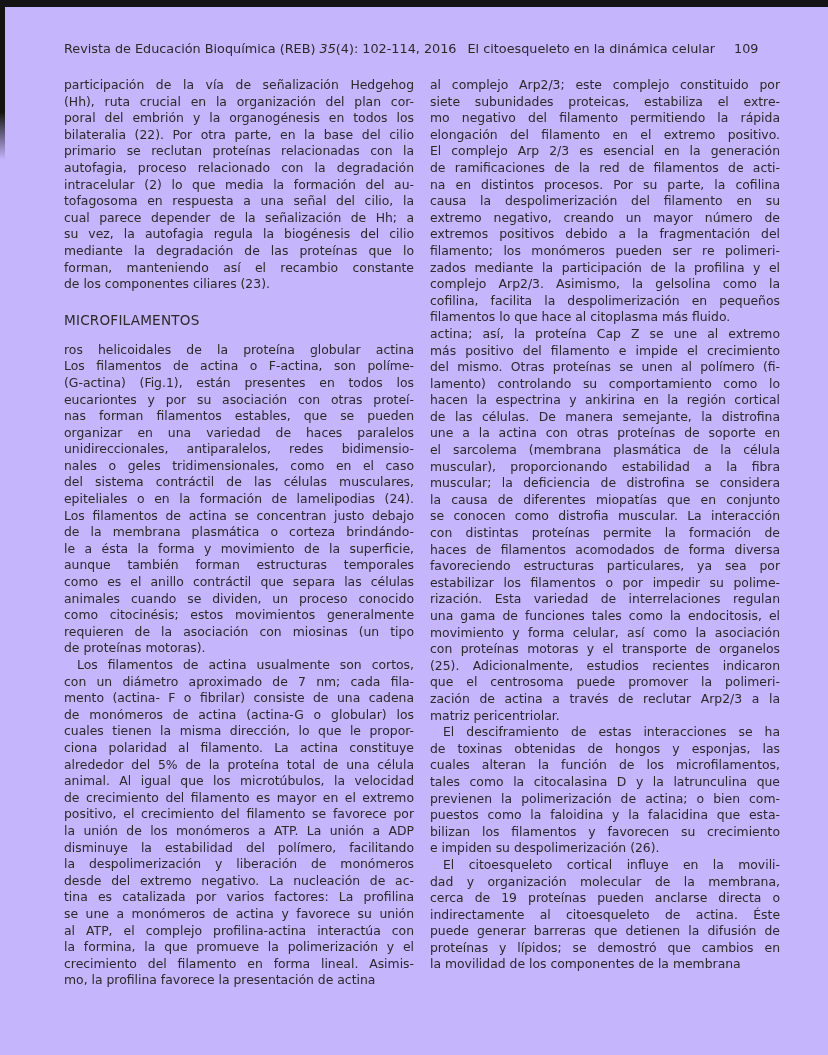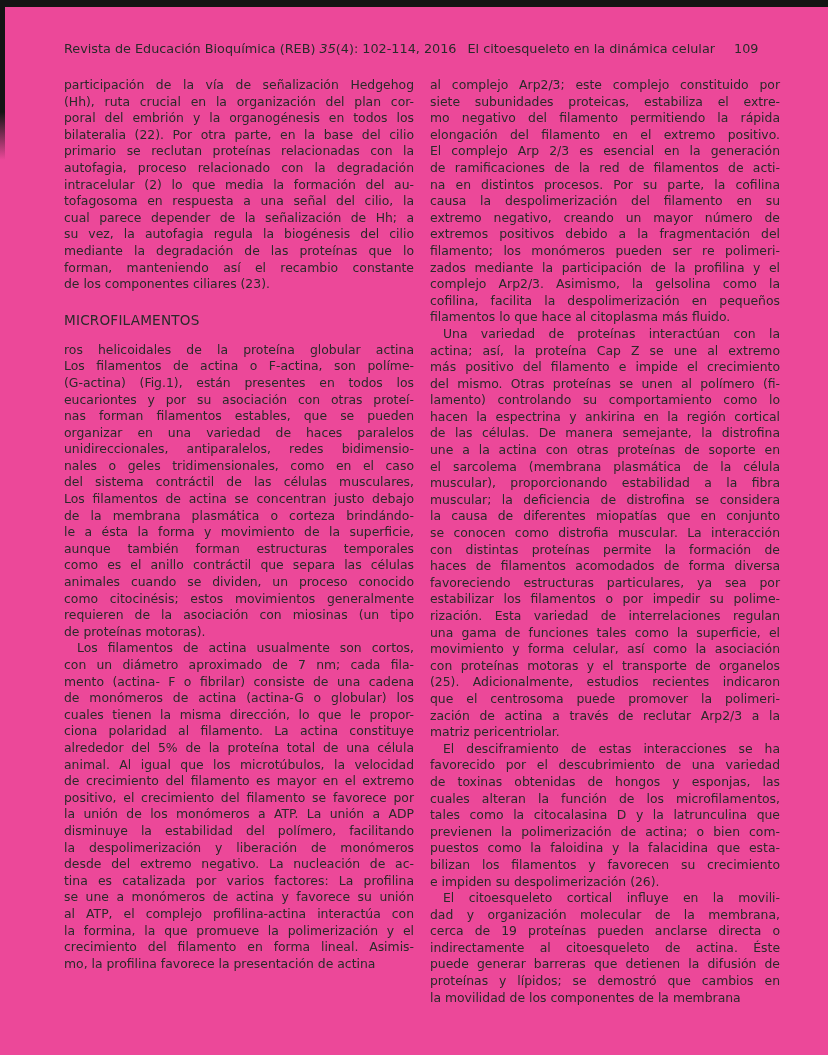--- a/index.html
+++ b/index.html
@@ -4,21 +4,21 @@
 <style>
   html, body {
     margin: 0;
     padding: 0;
     background: #ffffff;
   }
   .page {
     position: relative;
     width: 828px;
     height: 1055px;
-    background: #ec4899;
+    background: #c4b5fd;
     overflow: hidden;
     font-family: "DejaVu Sans", sans-serif;
     color: #2a2a2a;
   }
   
   .scan-edge-top {
     position: absolute;
     top: 0; left: 0;
     width: 828px; height: 7px;
     background: #141414;
@@ -104,20 +104,21 @@
       <div class="para">
           <div class="jline">ros helicoidales de la proteína  globular actina</div>
           <div class="jline">Los filamentos de actina o F-actina, son políme-</div>
           <div class="jline">(G-actina) (Fig.1), están presentes en todos los</div>
           <div class="jline">eucariontes y por su asociación con otras proteí-</div>
           <div class="jline">nas forman filamentos estables, que se pueden</div>
           <div class="jline">organizar en una variedad de haces paralelos</div>
           <div class="jline">unidireccionales, antiparalelos, redes bidimensio-</div>
           <div class="jline">nales o geles tridimensionales, como en el caso</div>
           <div class="jline">del sistema contráctil de las células musculares,</div>
+          <div class="jline">epiteliales o en la formación de lamelipodias (24).</div>
           <div class="jline">Los filamentos de actina se concentran justo debajo</div>
           <div class="jline">de la membrana plasmática o corteza brindándo-</div>
           <div class="jline">le a ésta la forma y movimiento de la superficie,</div>
           <div class="jline">aunque también forman estructuras temporales</div>
           <div class="jline">como es el anillo contráctil que separa las células</div>
           <div class="jline">animales cuando se dividen, un proceso conocido</div>
           <div class="jline">como citocinésis; estos movimientos generalmente</div>
           <div class="jline">requieren de la asociación con miosinas (un tipo</div>
           <div class="jline jlast">de proteínas motoras).</div>
         </div>
@@ -157,49 +158,47 @@
           <div class="jline">causa la despolimerización del filamento en su</div>
           <div class="jline">extremo negativo, creando un mayor número de</div>
           <div class="jline">extremos positivos debido a la fragmentación del</div>
           <div class="jline">filamento; los monómeros pueden ser re polimeri-</div>
           <div class="jline">zados mediante la participación de la profilina y el</div>
           <div class="jline">complejo Arp2/3. Asimismo, la gelsolina como la</div>
           <div class="jline">cofilina, facilita la despolimerización en pequeños</div>
           <div class="jline jlast">filamentos lo que hace al citoplasma más fluido.</div>
         </div>
       <div class="para">
-          <div class="jline jindent">Una variedad de proteínas interactúan con la</div>
           <div class="jline">actina; así, la proteína Cap Z se une al extremo</div>
           <div class="jline">más positivo del filamento e impide el crecimiento</div>
           <div class="jline">del mismo. Otras proteínas se unen al polímero (fi-</div>
           <div class="jline">lamento) controlando su comportamiento como lo</div>
           <div class="jline">hacen la espectrina y ankirina en la región cortical</div>
           <div class="jline">de las células. De manera semejante, la distrofina</div>
           <div class="jline">une a la actina con otras proteínas de soporte en</div>
           <div class="jline">el sarcolema (membrana plasmática de la célula</div>
           <div class="jline">muscular), proporcionando estabilidad a la fibra</div>
           <div class="jline">muscular; la deficiencia de distrofina se considera</div>
           <div class="jline">la causa de diferentes miopatías que en conjunto</div>
           <div class="jline">se conocen como distrofia muscular. La interacción</div>
           <div class="jline">con distintas proteínas permite la formación de</div>
           <div class="jline">haces de filamentos acomodados de forma diversa</div>
           <div class="jline">favoreciendo estructuras particulares, ya sea por</div>
           <div class="jline">estabilizar los filamentos o por impedir su polime-</div>
           <div class="jline">rización. Esta variedad de interrelaciones regulan</div>
-          <div class="jline">una gama de funciones tales como la superficie, el</div>
+          <div class="jline">una gama de funciones tales como la endocitosis, el</div>
           <div class="jline">movimiento y forma celular, así como la asociación</div>
           <div class="jline">con proteínas motoras y el transporte de organelos</div>
           <div class="jline">(25). Adicionalmente, estudios recientes indicaron</div>
           <div class="jline">que el centrosoma puede promover la polimeri-</div>
           <div class="jline">zación de actina a través de reclutar Arp2/3 a la</div>
           <div class="jline jlast">matriz pericentriolar.</div>
         </div>
       <div class="para">
           <div class="jline jindent">El desciframiento de estas interacciones se ha</div>
-          <div class="jline">favorecido por el descubrimiento de una variedad</div>
           <div class="jline">de toxinas obtenidas de hongos y esponjas, las</div>
           <div class="jline">cuales alteran la función de los microfilamentos,</div>
           <div class="jline">tales como la citocalasina D y la latrunculina que</div>
           <div class="jline">previenen la polimerización de actina; o bien com-</div>
           <div class="jline">puestos como la faloidina y la falacidina que esta-</div>
           <div class="jline">bilizan los filamentos y favorecen su crecimiento</div>
           <div class="jline jlast">e impiden su despolimerización (26).</div>
         </div>
       <div class="para">
           <div class="jline jindent">El citoesqueleto cortical influye en la movili-</div>

